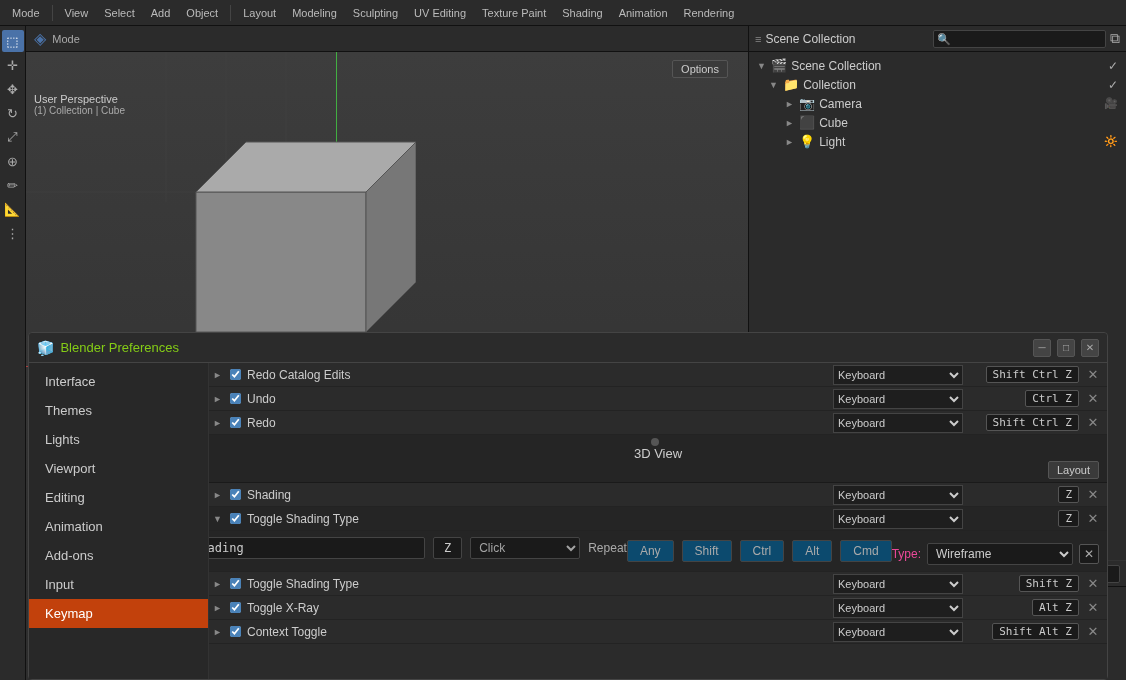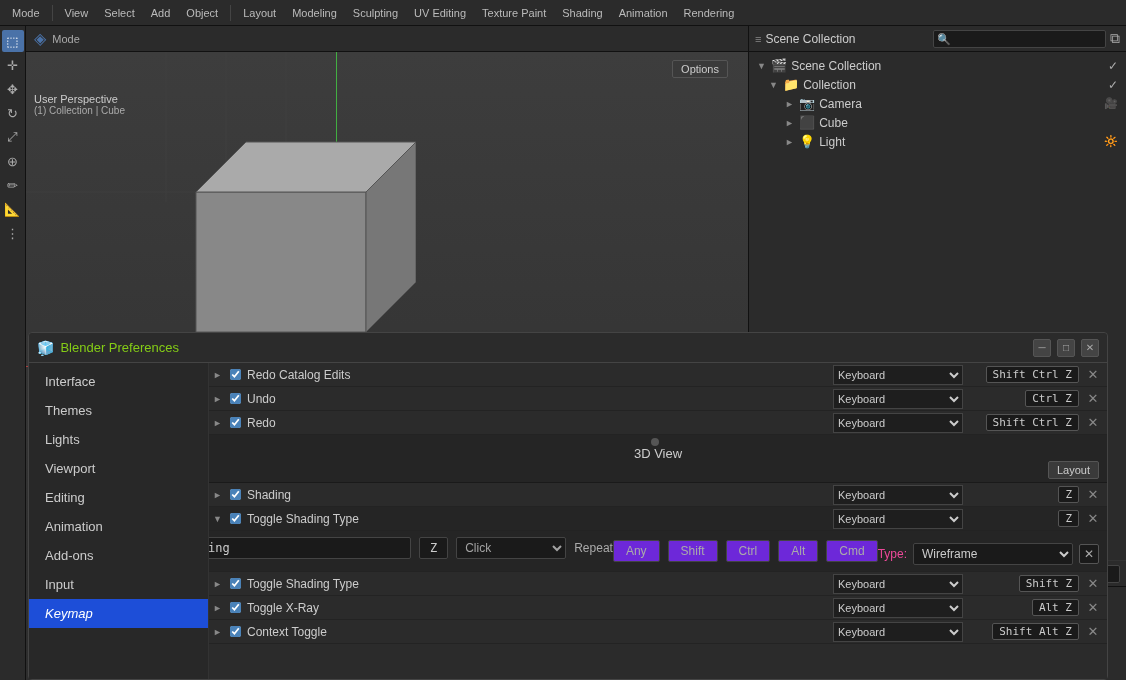--- a/index.html
+++ b/index.html
@@ -237,21 +237,21 @@
       border-right: 1px solid #333;
       padding: 4px 0;
       flex-shrink: 0;
     }
     .prefs-nav-item {
       padding: 7px 16px;
       color: #ccc;
       font-size: 13px;
       cursor: pointer;
     }
-    .prefs-nav-item.active { background: #1d4ed8; color: #fff; font-style: italic; }
+    .prefs-nav-item.active { background: #c2410c; color: #fff; }
 
     
     .prefs-content {
       flex: 1;
       overflow-y: auto;
       background: #2b2b2b;
     }
     .keymap-table {
       width: 100%;
     }
@@ -370,21 +370,21 @@
       border-radius: 2px;
       cursor: pointer;
     }
     .detail-modifier-row {
       display: flex;
       gap: 8px;
       align-items: center;
     }
     .mod-btn {
       height: 22px;
-      background: #6d28d9;
+      background: #0c4a6e;
       border: 1px solid #444;
       color: #aaa;
       font-size: 12px;
       padding: 0 12px;
       border-radius: 2px;
       cursor: pointer;
     }
     .detail-type-row {
       display: flex;
       align-items: center;
@@ -393,21 +393,21 @@
     }
     .type-label { color: #ec4899; font-size: 12px; }
     .type-select {
       height: 22px;
       background: #1a1a1a;
       border: 1px solid #444;
       color: #ccc;
       font-size: 12px;
       padding: 0 4px;
       border-radius: 2px;
-      width: 160px;
+      width: 146px;
     }
     .type-x-btn {
       width: 20px; height: 20px;
       background: #1a1a1a;
       border: 1px solid #555;
       color: #aaa;
       cursor: pointer;
       border-radius: 2px;
       display: flex;
       align-items: center;

